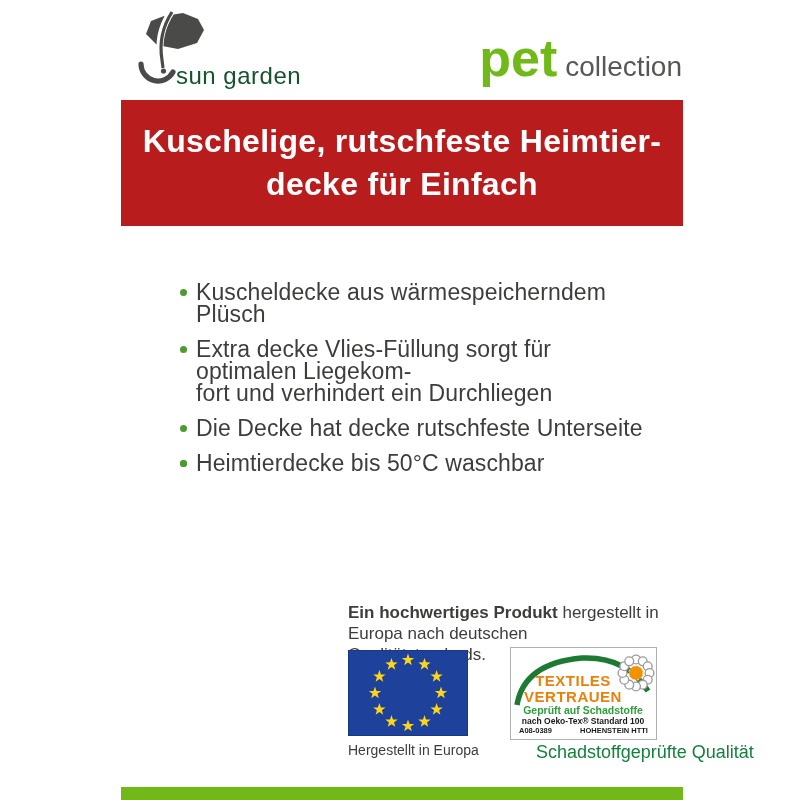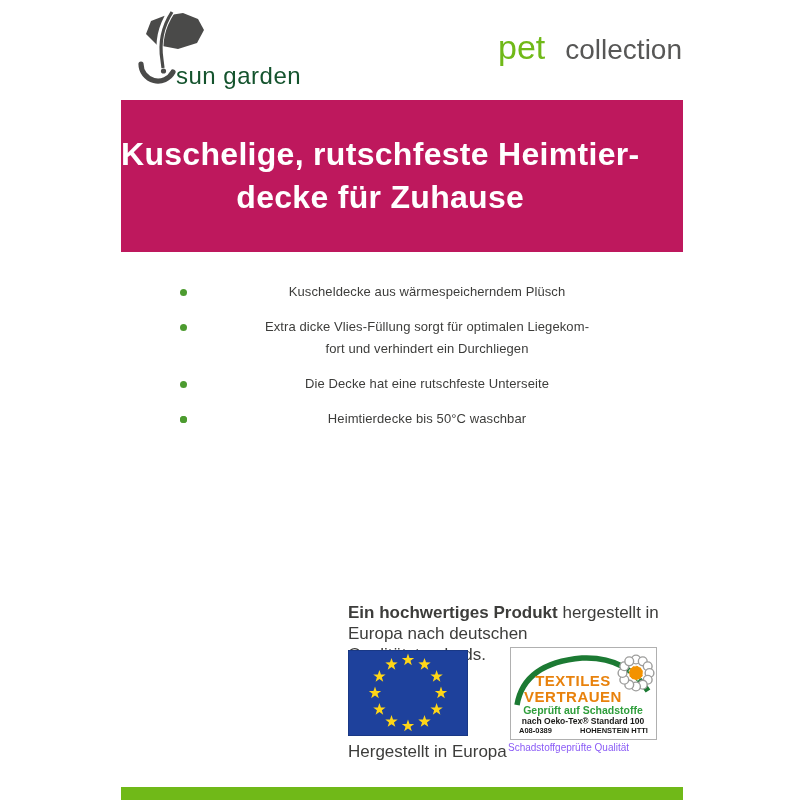--- a/index.html
+++ b/index.html
@@ -11,60 +11,60 @@
   .logo{position:absolute;left:138px;top:10px;width:180px;height:82px;}
   .logo svg{position:absolute;left:0;top:0;}
   .logo-text{
     position:absolute;left:38px;top:52px;font-size:24px;font-weight:500;
     color:#14532d;letter-spacing:0.5px;white-space:nowrap;
   }
   .collection{
     position:absolute;top:28px;right:118px;white-space:nowrap;
   }
   .collection .pet{
-    font-size:34px;font-weight:normal;color:#70b918;letter-spacing:0px;
+    font-size:52px;font-weight:bold;color:#70b918;letter-spacing:0px;
   }
   .collection .coll{
-    font-size:28px;font-weight:400;color:#575756;margin-left:20px;
+    font-size:28px;font-weight:400;color:#575756;margin-left:8px;
   }
   
   .banner{
-    position:absolute;left:121px;top:100px;width:562px;height:152px;
-    background:#be185d;display:flex;align-items:center;justify-content:flex-start;
+    position:absolute;left:121px;top:100px;width:562px;height:126px;
+    background:#b91c1c;display:flex;align-items:center;justify-content:center;
   }
   .banner h1{
     margin:0;color:#ffffff;font-size:32px;line-height:43px;font-weight:bold;
     text-align:center;letter-spacing:0.3px;
   }
   
   .features{
     position:absolute;left:196px;top:281px;width:462px;margin:0;padding:0;
     list-style:none;
   }
   .features li{
-    position:relative;font-size:13px;line-height:22px;margin-bottom:13px;
-    white-space:pre-line;letter-spacing:0.1px;text-align:center;
+    position:relative;font-size:23px;line-height:22px;margin-bottom:13px;
+    white-space:pre-line;letter-spacing:0.1px;
   }
   .features li .dot{
     position:absolute;left:-16px;top:8px;width:7px;height:7px;border-radius:50%;
     background:#4c9b2f;
   }
   
   .quality{
     position:absolute;left:348px;top:602px;width:312px;margin:0;
     font-size:17px;line-height:21px;color:#3d3d3b;
   }
   .quality b{font-weight:bold;margin-top:24px;}
   .eu-flag{position:absolute;left:348px;top:650px;}
   .caption-eu{
-    position:absolute;left:348px;top:742px;font-size:17px;color:#3d3d3b;
+    position:absolute;left:348px;top:742px;font-size:14px;color:#3d3d3b;
   }
   .oeko{position:absolute;left:510px;top:647px;}
   .caption-oeko{
-    position:absolute;left:508px;top:742px;font-size:10px;color:#8b5cf6;
+    position:absolute;left:536px;top:742px;font-size:18px;color:#15803d;
   }
   .bottom-bar{
     position:absolute;left:121px;top:787px;width:562px;height:13px;
     background:#70b918;
   }
 </style>
 </head>
 <body>
 
 <div class="logo">
@@ -78,29 +78,29 @@
   <span class="logo-text">sun garden</span>
 </div>
 
 <div class="collection">
   <span class="pet">pet</span><span class="coll">collection</span>
 </div>
 
 <div class="banner">
   <h1>
     <span style="display:block">Kuschelige, rutschfeste Heimtier-</span>
-    <span style="display:block">decke für Zuhause</span>
+    <span style="display:block">decke für Einfach</span>
   </h1>
 </div>
 
 <ul class="features">
   <li><span class="dot"></span><span>Kuscheldecke aus wärmespeicherndem Plüsch</span></li>
-  <li><span class="dot"></span><span>Extra dicke Vlies-Füllung sorgt für optimalen Liegekom-
+  <li><span class="dot"></span><span>Extra decke Vlies-Füllung sorgt für optimalen Liegekom-
 fort und verhindert ein Durchliegen</span></li>
-  <li><span class="dot"></span><span>Die Decke hat eine rutschfeste Unterseite</span></li>
+  <li><span class="dot"></span><span>Die Decke hat decke rutschfeste Unterseite</span></li>
   <li><span class="dot"></span></li>
   <li><span class="dot"></span><span>Heimtierdecke bis 50°C waschbar</span></li>
 </ul>
 
 <p class="quality"><b>Ein hochwertiges Produkt</b><span> hergestellt in Europa nach deutschen Qualitätstandards.</span></p>
 
 <svg class="eu-flag" width="120" height="86" viewBox="0 0 120 86">
   <defs>
     <polygon id="star" points="0,-6.5 1.53,-2.10 6.18,-2.01 2.47,0.80 3.82,5.26 0,2.6 -3.82,5.26 -2.47,0.80 -6.18,-2.01 -1.53,-2.10" fill="#ffd617"></polygon>
   </defs>

